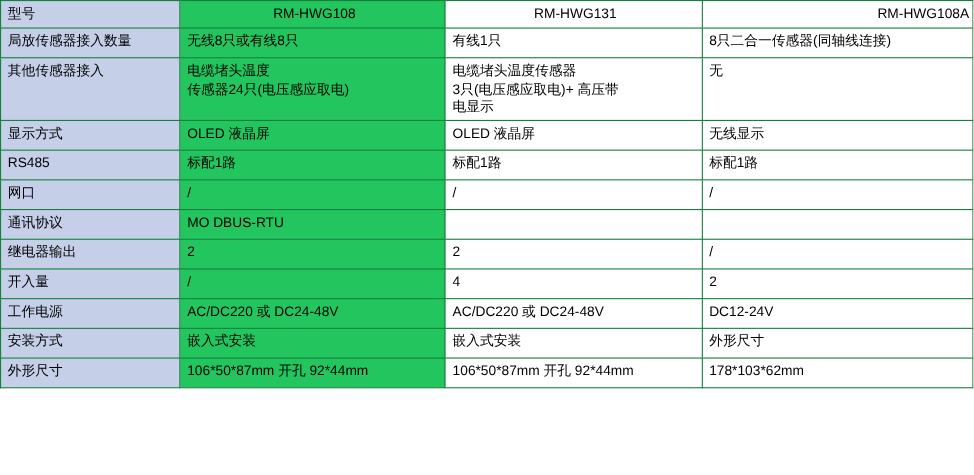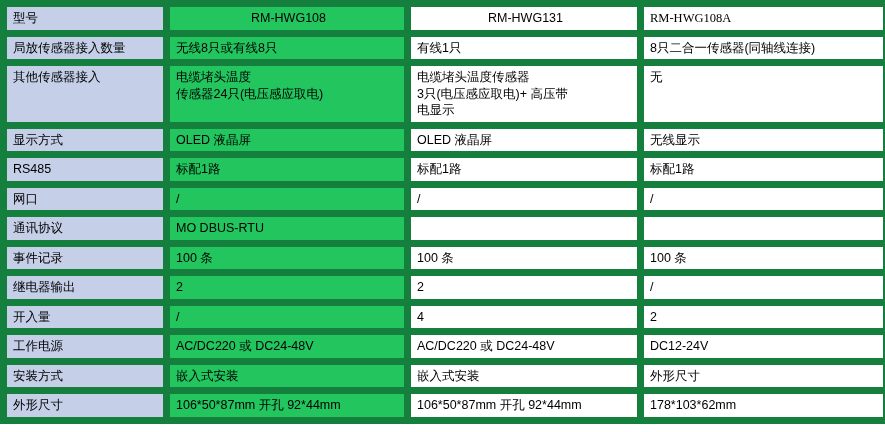--- a/index.html
+++ b/index.html
@@ -14,21 +14,21 @@
     overflow: hidden;
   }
   .spec-table {
     border-collapse: collapse;
     width: 885px;
     table-layout: fixed;
     font-size: 12.5px;
     color: #000000;
   }
   .spec-table td {
-    border: 7px solid #15803d;
+    border: 1px solid #15803d;
     padding: 3px 3px 3px 6px;
     vertical-align: top;
     line-height: 1.32;
     word-break: break-all;
   }
   .col-label {
     width: 163px;
     background: #c5cfe8;
   }
   .col-v1 {
@@ -55,21 +55,21 @@
     <col class="col-label">
     <col class="col-v1">
     <col class="col-v2">
     <col class="col-v3">
   </colgroup>
   <tbody>
       <tr class="row-h1">
         <td class="col-label">型号</td>
         <td class="col-v1" style="text-align: center; white-space: pre-wrap;">RM-HWG108</td>
         <td class="col-v2" style="text-align: center; white-space: pre-wrap;">RM-HWG131</td>
-        <td class="col-v3" style="text-align: left; white-space: pre-wrap; font-family: Liberation Serif, serif;">RM-HWG108A</td>
+        <td class="col-v3" style="text-align: right; white-space: pre-wrap;">RM-HWG108A</td>
       </tr>
       <tr class="row-h2">
         <td class="col-label">局放传感器接入数量</td>
         <td class="col-v1" style="text-align: left; white-space: pre-wrap; margin-top: 36px;">无线8只或有线8只</td>
         <td class="col-v2" style="text-align: left; white-space: pre-wrap;">有线1只</td>
         <td class="col-v3" style="text-align: left; white-space: pre-wrap; margin-top: 40px;">8只二合一传感器(同轴线连接)</td>
       </tr>
       <tr class="row-tall">
         <td class="col-label">其他传感器接入</td>
         <td class="col-v1" style="text-align: left; white-space: pre-wrap;">电缆堵头温度
@@ -97,26 +97,20 @@
         <td class="col-v2" style="text-align: left; white-space: pre-wrap;">/</td>
         <td class="col-v3" style="text-align: left; white-space: pre-wrap;">/</td>
       </tr>
       <tr class="row-h2">
         <td class="col-label">通讯协议</td>
         <td class="col-v1" style="text-align: left; white-space: pre-wrap;">MO DBUS-RTU</td>
         <td class="col-v2" style="text-align: left; white-space: pre-wrap;"></td>
         <td class="col-v3" style="text-align: left; white-space: pre-wrap;"></td>
       </tr>
       <tr class="row-h2">
-        <td class="col-label">事件记录</td>
-        <td class="col-v1" style="text-align: left; white-space: pre-wrap;">100 条</td>
-        <td class="col-v2" style="text-align: left; white-space: pre-wrap;">100 条</td>
-        <td class="col-v3" style="text-align: left; white-space: pre-wrap;">100 条</td>
-      </tr>
-      <tr class="row-h2">
         <td class="col-label">继电器输出</td>
         <td class="col-v1" style="text-align: left; white-space: pre-wrap;">2</td>
         <td class="col-v2" style="text-align: left; white-space: pre-wrap;">2</td>
         <td class="col-v3" style="text-align: left; white-space: pre-wrap;">/</td>
       </tr>
       <tr class="row-h2">
         <td class="col-label">开入量</td>
         <td class="col-v1" style="text-align: left; white-space: pre-wrap;">/</td>
         <td class="col-v2" style="text-align: left; white-space: pre-wrap;">4</td>
         <td class="col-v3" style="text-align: left; white-space: pre-wrap;">2</td>

